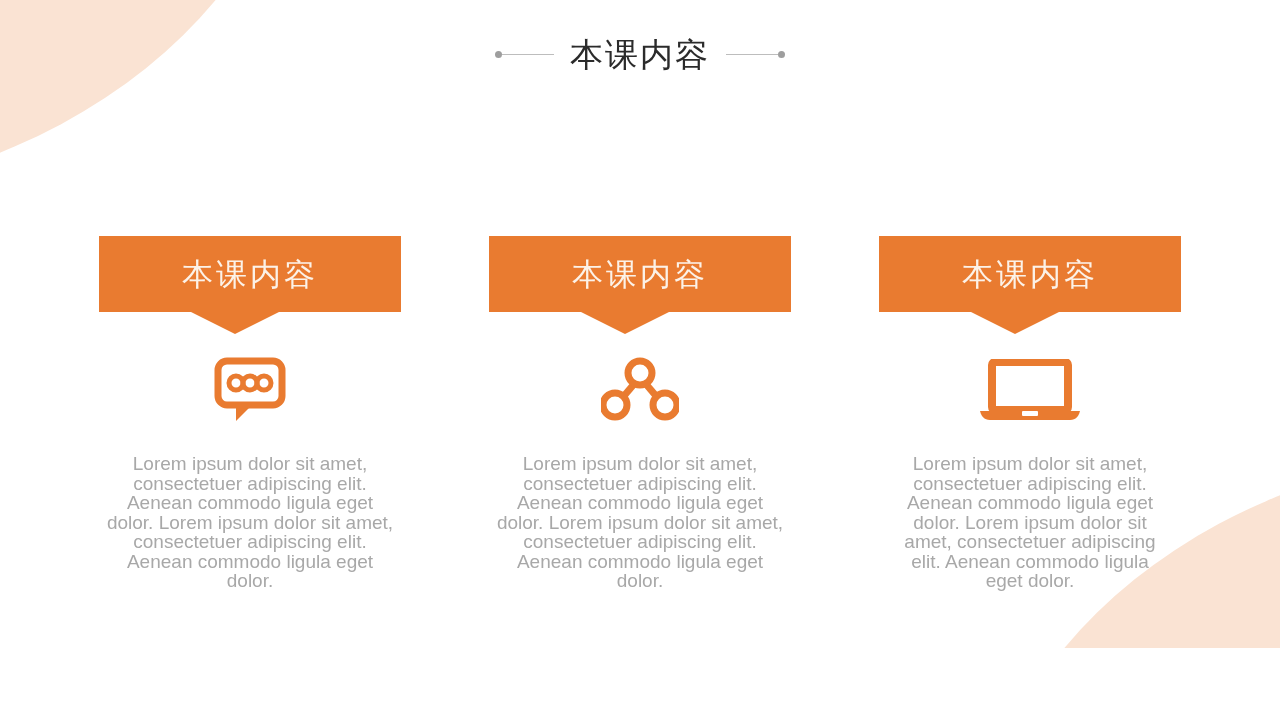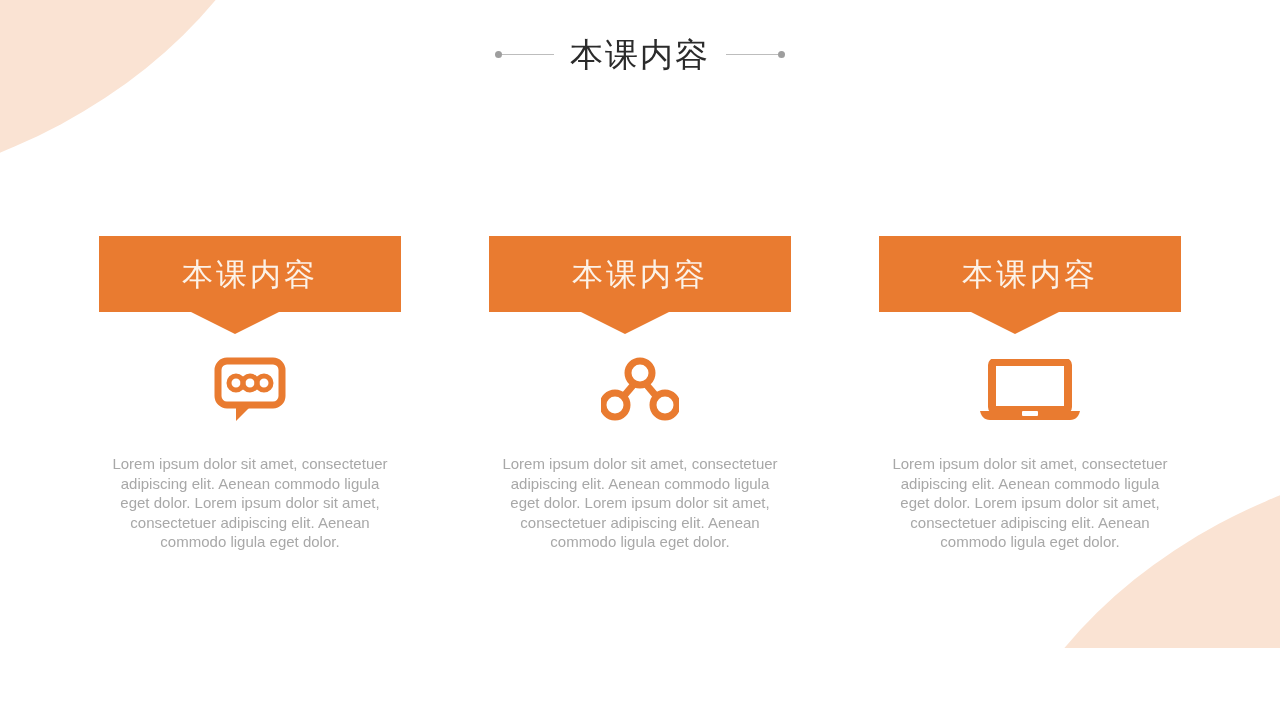--- a/index.html
+++ b/index.html
@@ -129,21 +129,21 @@
     align-items: center;
     justify-content: center;
   }
 
   
   .body-text {
     margin-top: 26px;
     width: 288px;
     text-align: center;
     color: #A8A8A8;
-    font-size: 15px;
+    font-size: 19px;
     line-height: 19.5px;
   }
   .column.wide .body-text { width: 278px; }
 </style>
 </head>
 <body>
 
 <div class="slide">
 
   <div class="blob-tl-inner"></div>

